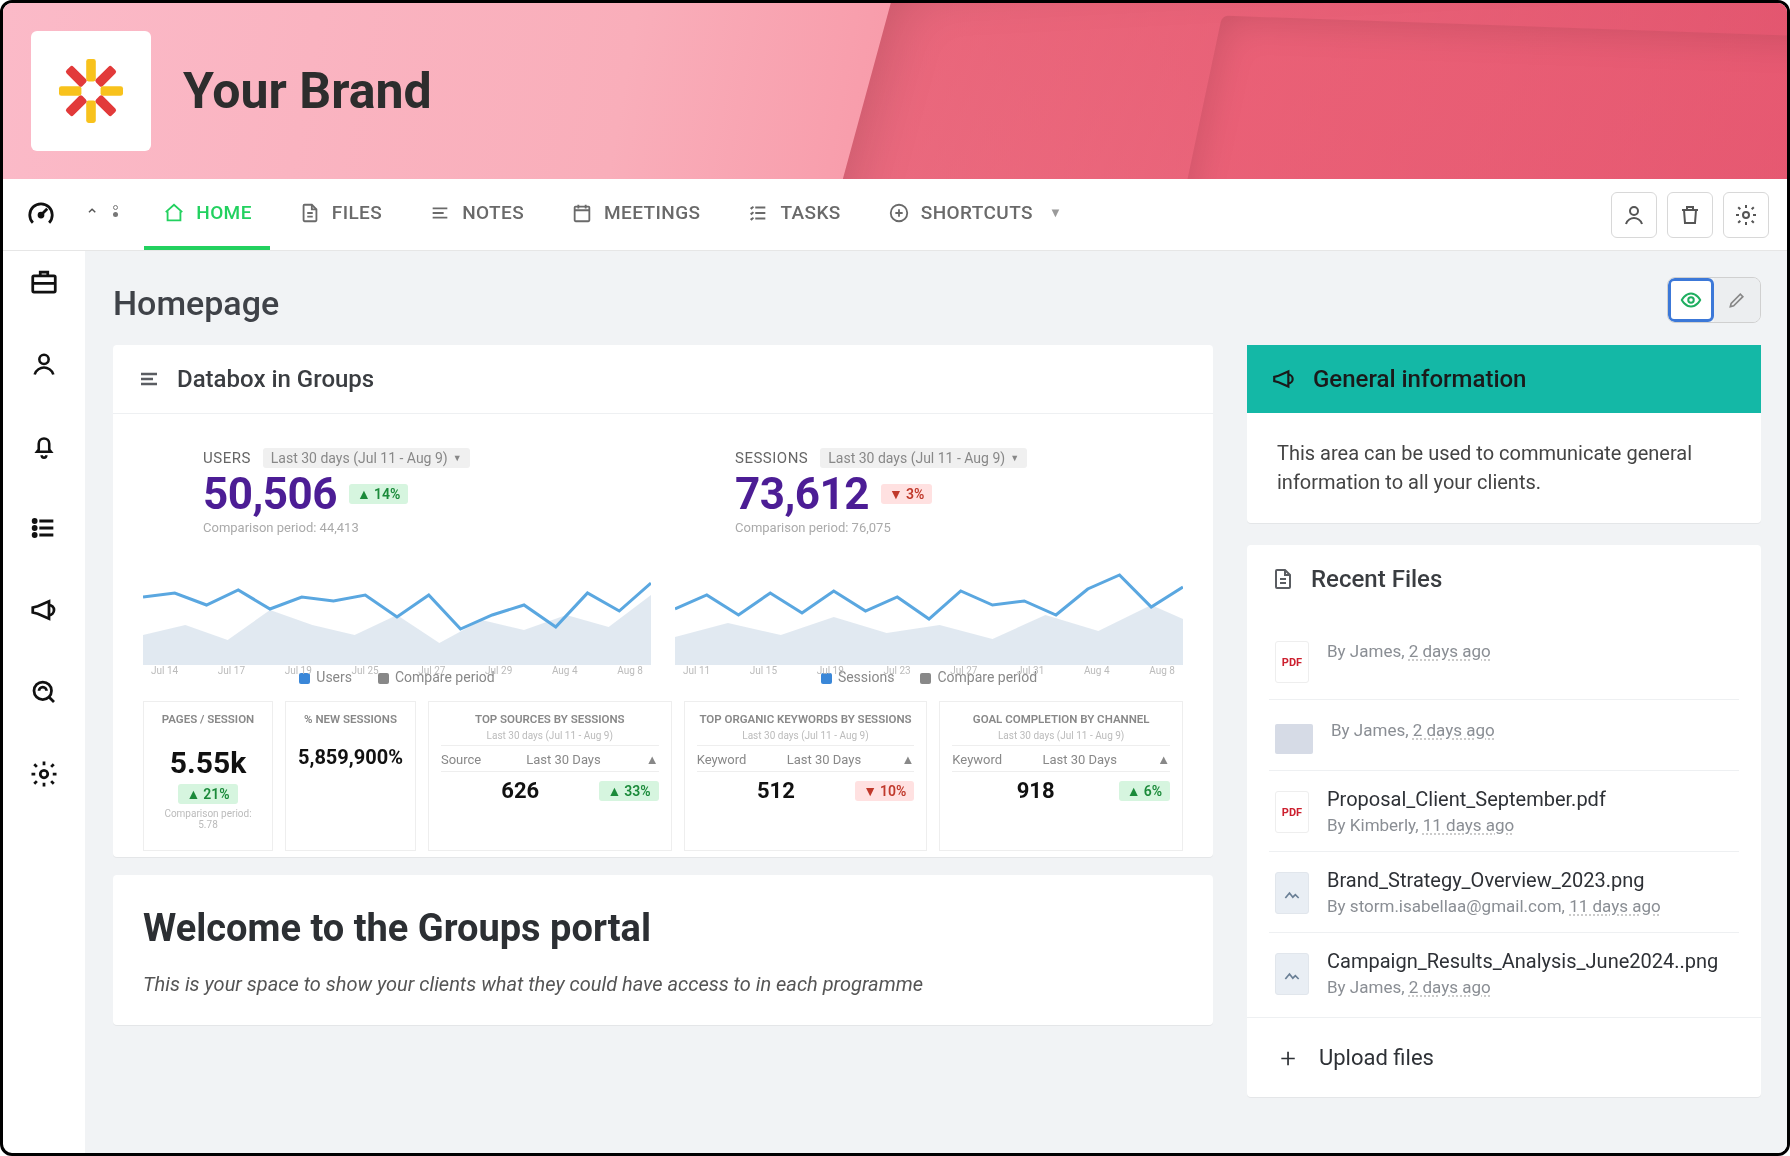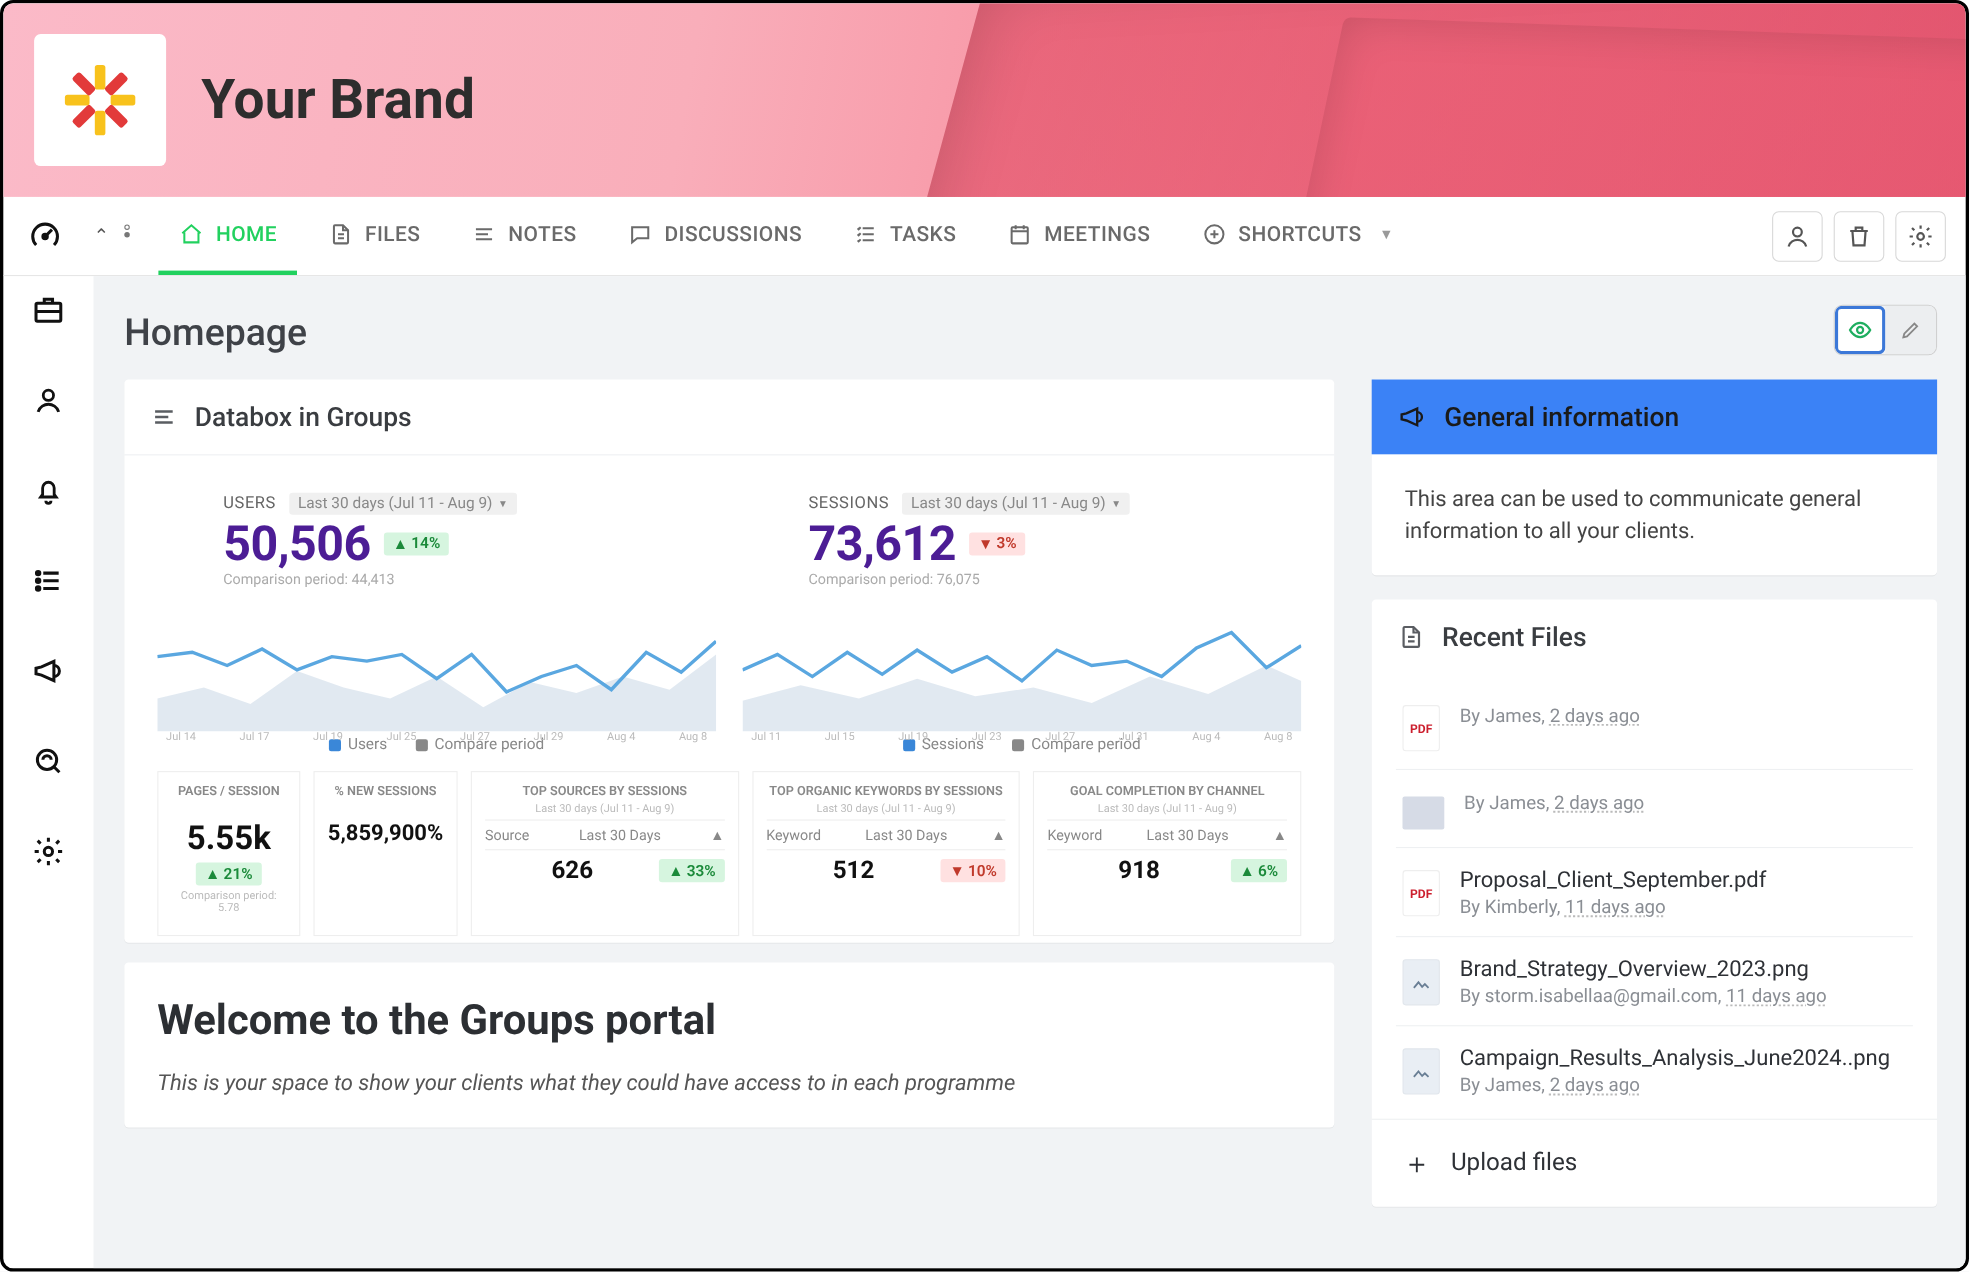--- a/index.html
+++ b/index.html
@@ -159,21 +159,21 @@
   background: #fff; border-radius: 4px;
   box-shadow: 0 1px 0 rgba(0,0,0,.05);
 }
 .card-head {
   display: flex; align-items: center; gap: 16px;
   padding: 20px 24px;
   font-size: 24px; color: #3a3d41; font-weight: 500;
   border-bottom: 1px solid #eef0f2;
 }
 .card-head.yellow {
-  background: #3b82f6; color: #1a1a1a;
+  background: #14b8a6; color: #1a1a1a;
   border-bottom: none;
 }
 .card-body { padding: 26px 30px; color: #444; font-size: 20px; line-height: 1.45; }
 
 .wnote-title { font-size: 38px; font-weight: 700; color: #2c2f33; margin-bottom: 14px; }
 .wnote-sub { font-style: italic; color: #555; font-size: 20px; }
 
 
 .dash {
   padding: 26px 30px 6px;
@@ -308,42 +308,34 @@
       <span class="ico">
           <svg width="22" height="22" viewBox="0 0 24 24" fill="none" stroke="#6a6a6a" stroke-width="2">
             <path d="M4 7h16M4 12h12M4 17h16"></path>
           </svg>
         </span>
       <span>NOTES</span>
     </div>
     <div class="nav-tab">
       <span class="ico">
           <svg width="22" height="22" viewBox="0 0 24 24" fill="none" stroke="#6a6a6a" stroke-width="2">
-            <path d="M4 5h16v11H9l-5 4z"></path>
+            <rect x="4" y="5" width="16" height="16" rx="1"></rect>
+            <path d="M4 9h16M8 3v4M16 3v4"></path>
           </svg>
         </span>
-      <span>DISCUSSIONS</span>
+      <span>MEETINGS</span>
     </div>
     <div class="nav-tab">
       <span class="ico">
           <svg width="22" height="22" viewBox="0 0 24 24" fill="none" stroke="#6a6a6a" stroke-width="2">
             <path d="M9 6h11M9 12h11M9 18h11"></path>
             <path d="M4 6l1 1 2-2M4 12l1 1 2-2M4 18l1 1 2-2"></path>
           </svg>
         </span>
       <span>TASKS</span>
-    </div>
-    <div class="nav-tab">
-      <span class="ico">
-          <svg width="22" height="22" viewBox="0 0 24 24" fill="none" stroke="#6a6a6a" stroke-width="2">
-            <rect x="4" y="5" width="16" height="16" rx="1"></rect>
-            <path d="M4 9h16M8 3v4M16 3v4"></path>
-          </svg>
-        </span>
-      <span>MEETINGS</span>
     </div>
     <div class="nav-tab shortcut-tab">
       <span class="ico">
           <svg width="22" height="22" viewBox="0 0 24 24" fill="none" stroke="#6a6a6a" stroke-width="2">
             <circle cx="12" cy="12" r="9"></circle>
             <path d="M12 8v8M8 12h8"></path>
           </svg>
         </span>
       <span>SHORTCUTS</span>
       <span class="chevdown">▼</span>

